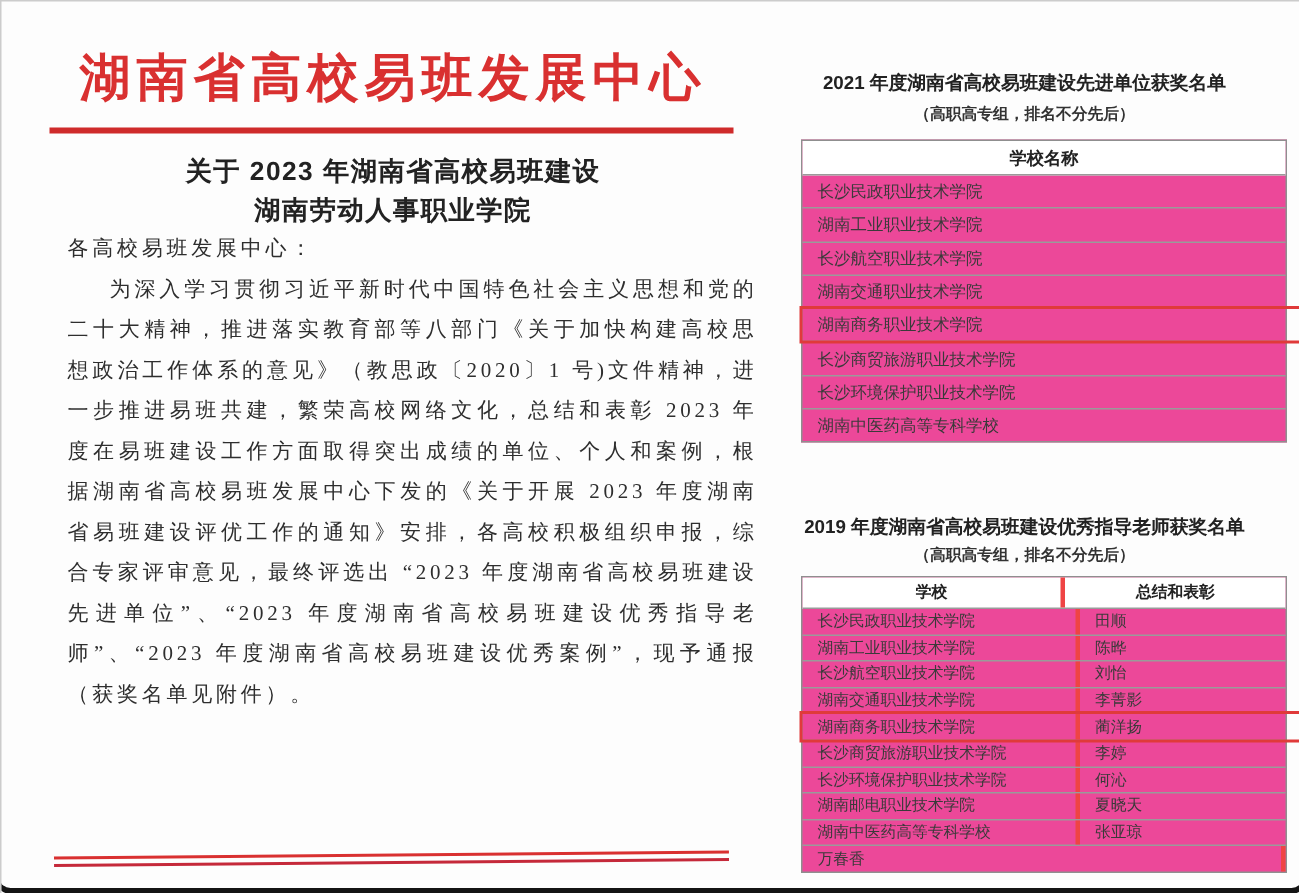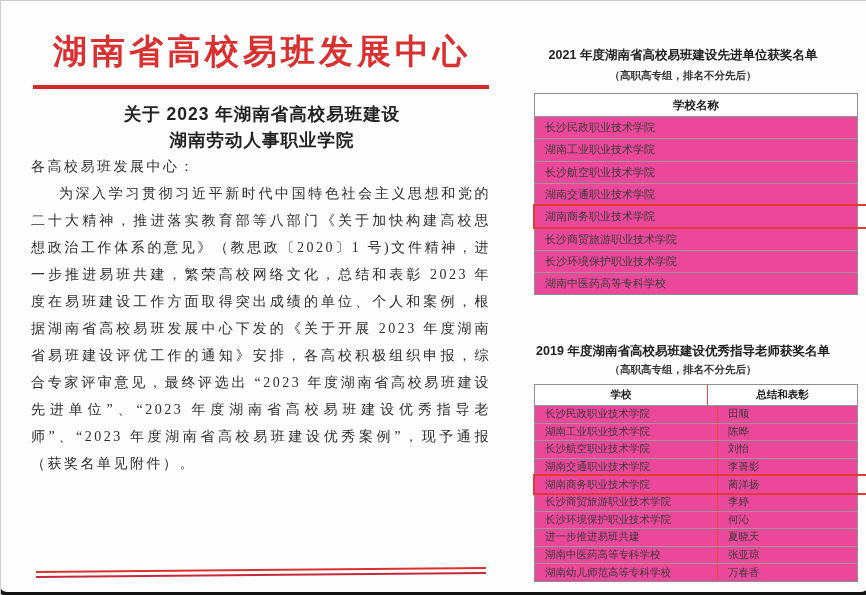--- a/index.html
+++ b/index.html
@@ -19,21 +19,21 @@
     position:absolute;top:28px;left:0;width:100%;text-align:center;
     font-family:"Liberation Sans","DejaVu Sans",sans-serif;font-weight:bold;
     font-size:34px;letter-spacing:4px;color:#d93030;white-space:nowrap;
   }
   .masthead-rule{position:absolute;top:84px;left:2px;width:456px;height:3.5px;background:#cf2b2b;}
   .doc-title{
     position:absolute;top:100px;left:0;width:100%;text-align:center;
     font-family:"Liberation Sans","DejaVu Sans",sans-serif;font-weight:bold;
     font-size:17.5px;line-height:26px;color:#222;letter-spacing:1px;
   }
-  .letter-body{position:absolute;top:152px;left:0;width:460px;font-size:14px;line-height:27px;letter-spacing:2.5px;color:#2e2e2e;}
+  .letter-body{position:absolute;top:152px;left:14px;width:460px;font-size:14px;line-height:27px;letter-spacing:2.5px;color:#2e2e2e;}
   .letter-body p{margin:0;text-align:justify;}
   .letter-body p.para{text-indent:2em;}
   .footer-rule{
     position:absolute;top:568px;left:5px;width:450px;height:3px;
     border-top:2.5px solid #d93030;border-bottom:2px solid #c5293a;
     transform:rotate(-0.5deg);
   }
   
   .right-col{position:absolute;left:517px;top:0;width:330px;font-family:"Liberation Serif","DejaVu Serif",serif;}
   .tbl-title{
@@ -46,21 +46,21 @@
     font-family:Liberation Serif, serif;font-weight:bold;
     font-size:10.5px;color:#333;
   }
   #t1-title{top:46px;} #t1-subtitle{top:68px;}
   #t2-title{top:342px;} #t2-subtitle{top:362px;}
   .dtable{position:absolute;left:16px;width:322px;border:1px solid #8f8f8f;background:#ec4899;}
   #table-1{top:92px;} #table-2{top:383px;}
   .trow{display:flex;position:relative;border-bottom:1px solid #9a9a9a;align-items:center;}
   .trow:last-child{border-bottom:none;}
   .tcell{padding-left:10px;font-size:11px;color:#3a3a3a;white-space:nowrap;overflow:hidden;}
-  .dtable[data-cols="2"] .tcell:first-child{width:172px;flex:none;border-right:1px solid #ef4444;align-self:stretch;display:flex;align-items:center;}
+  .dtable[data-cols="2"] .tcell:first-child{width:172px;flex:none;border-right:3px solid #ef4444;align-self:stretch;display:flex;align-items:center;}
   .dtable[data-cols="2"] .tcell:last-child{flex:1;}
   .dtable[data-cols="1"] .tcell{flex:1;}
   .thead{background:#fff;}
   .thead .tcell{justify-content:center !important;text-align:center;font-weight:bold;padding-left:0;font-size:11.5px;color:#222;}
   #table-1 .trow{height:21.3px;} #table-1 .thead{height:22px;}
   #table-2 .trow{height:16.6px;} #table-2 .thead{height:20px;}
   #table-2 .tcell{font-size:10.5px;}
   .trow.hl::after{
     content:'';position:absolute;left:-2px;top:-2px;right:-13px;bottom:-2px;
     border:2px solid #e03a3a;z-index:2;pointer-events:none;
@@ -147,28 +147,27 @@
         </div>
         <div class="trow">
           <div class="tcell">长沙商贸旅游职业技术学院</div>
           <div class="tcell">李婷</div>
         </div>
         <div class="trow">
           <div class="tcell">长沙环境保护职业技术学院</div>
           <div class="tcell">何沁</div>
         </div>
         <div class="trow">
-          <div class="tcell">进一步推进易班共建</div>
+          <div class="tcell">湖南邮电职业技术学院</div>
           <div class="tcell">夏晓天</div>
         </div>
         <div class="trow">
           <div class="tcell">湖南中医药高等专科学校</div>
           <div class="tcell">张亚琼</div>
         </div>
         <div class="trow">
-          <div class="tcell">湖南幼儿师范高等专科学校</div>
           <div class="tcell">万春香</div>
         </div>
       </div>
   </div>
 
   <div class="frame-bottom"></div>
 </div>
 
 </body></html>

